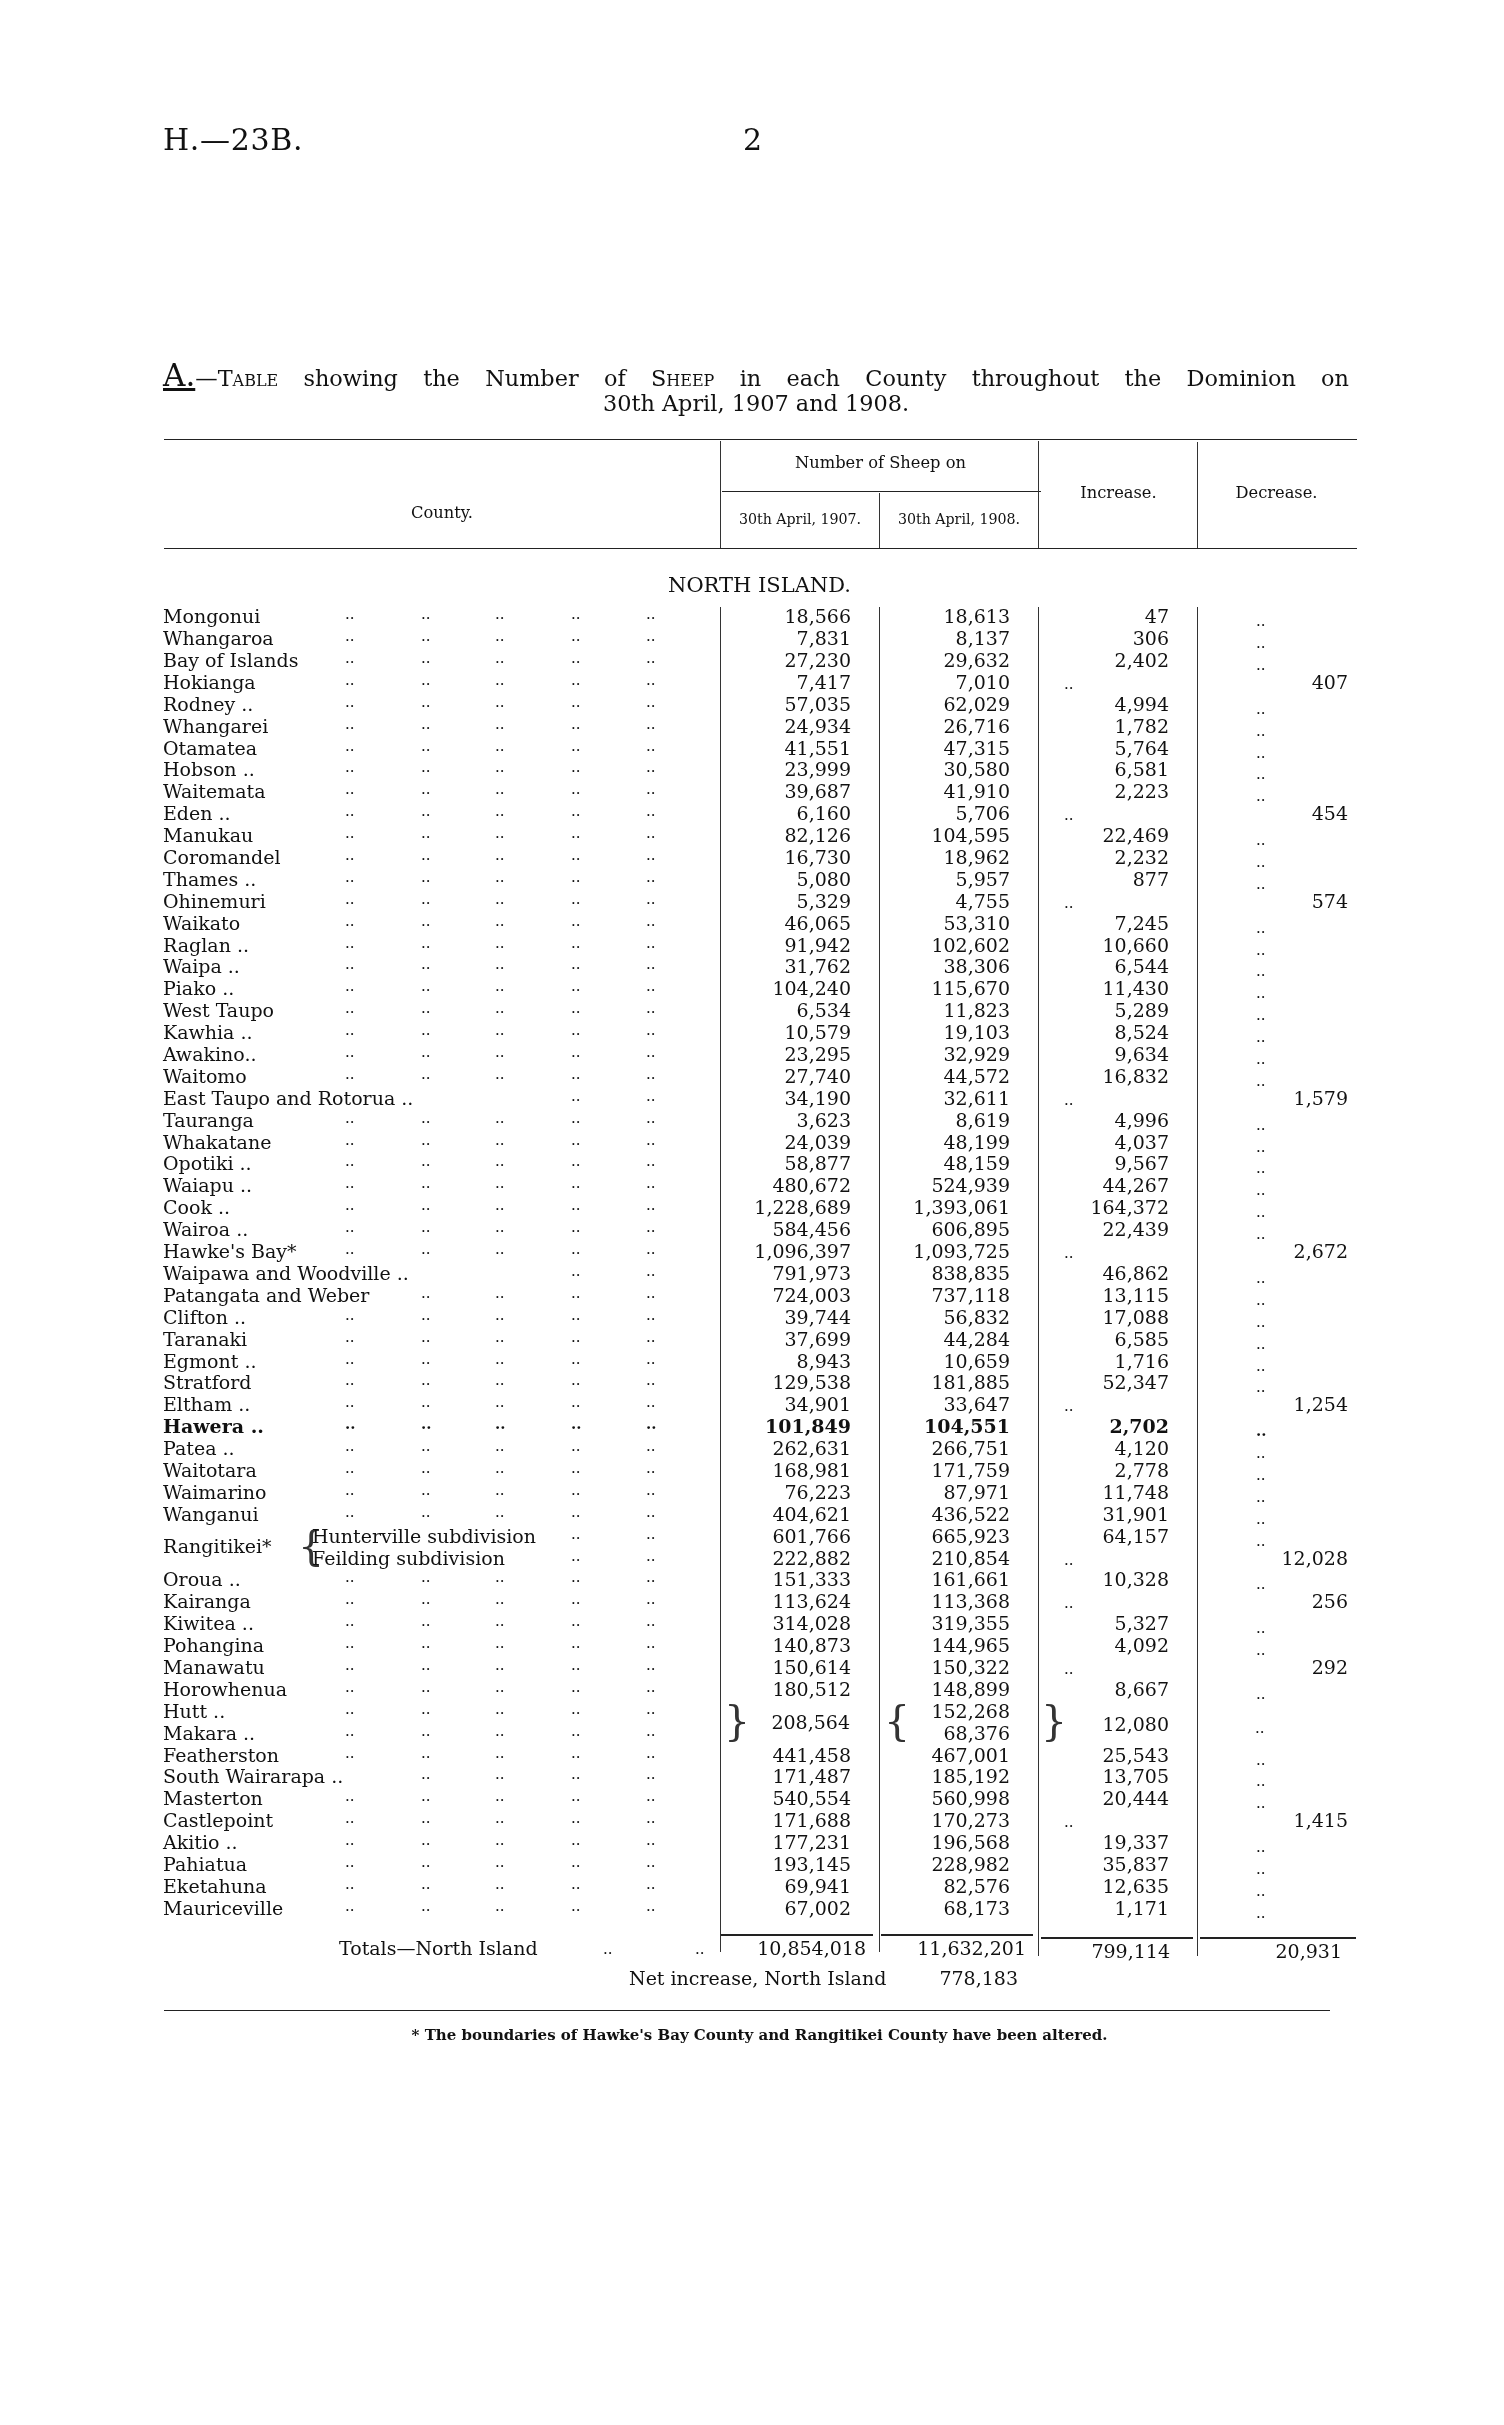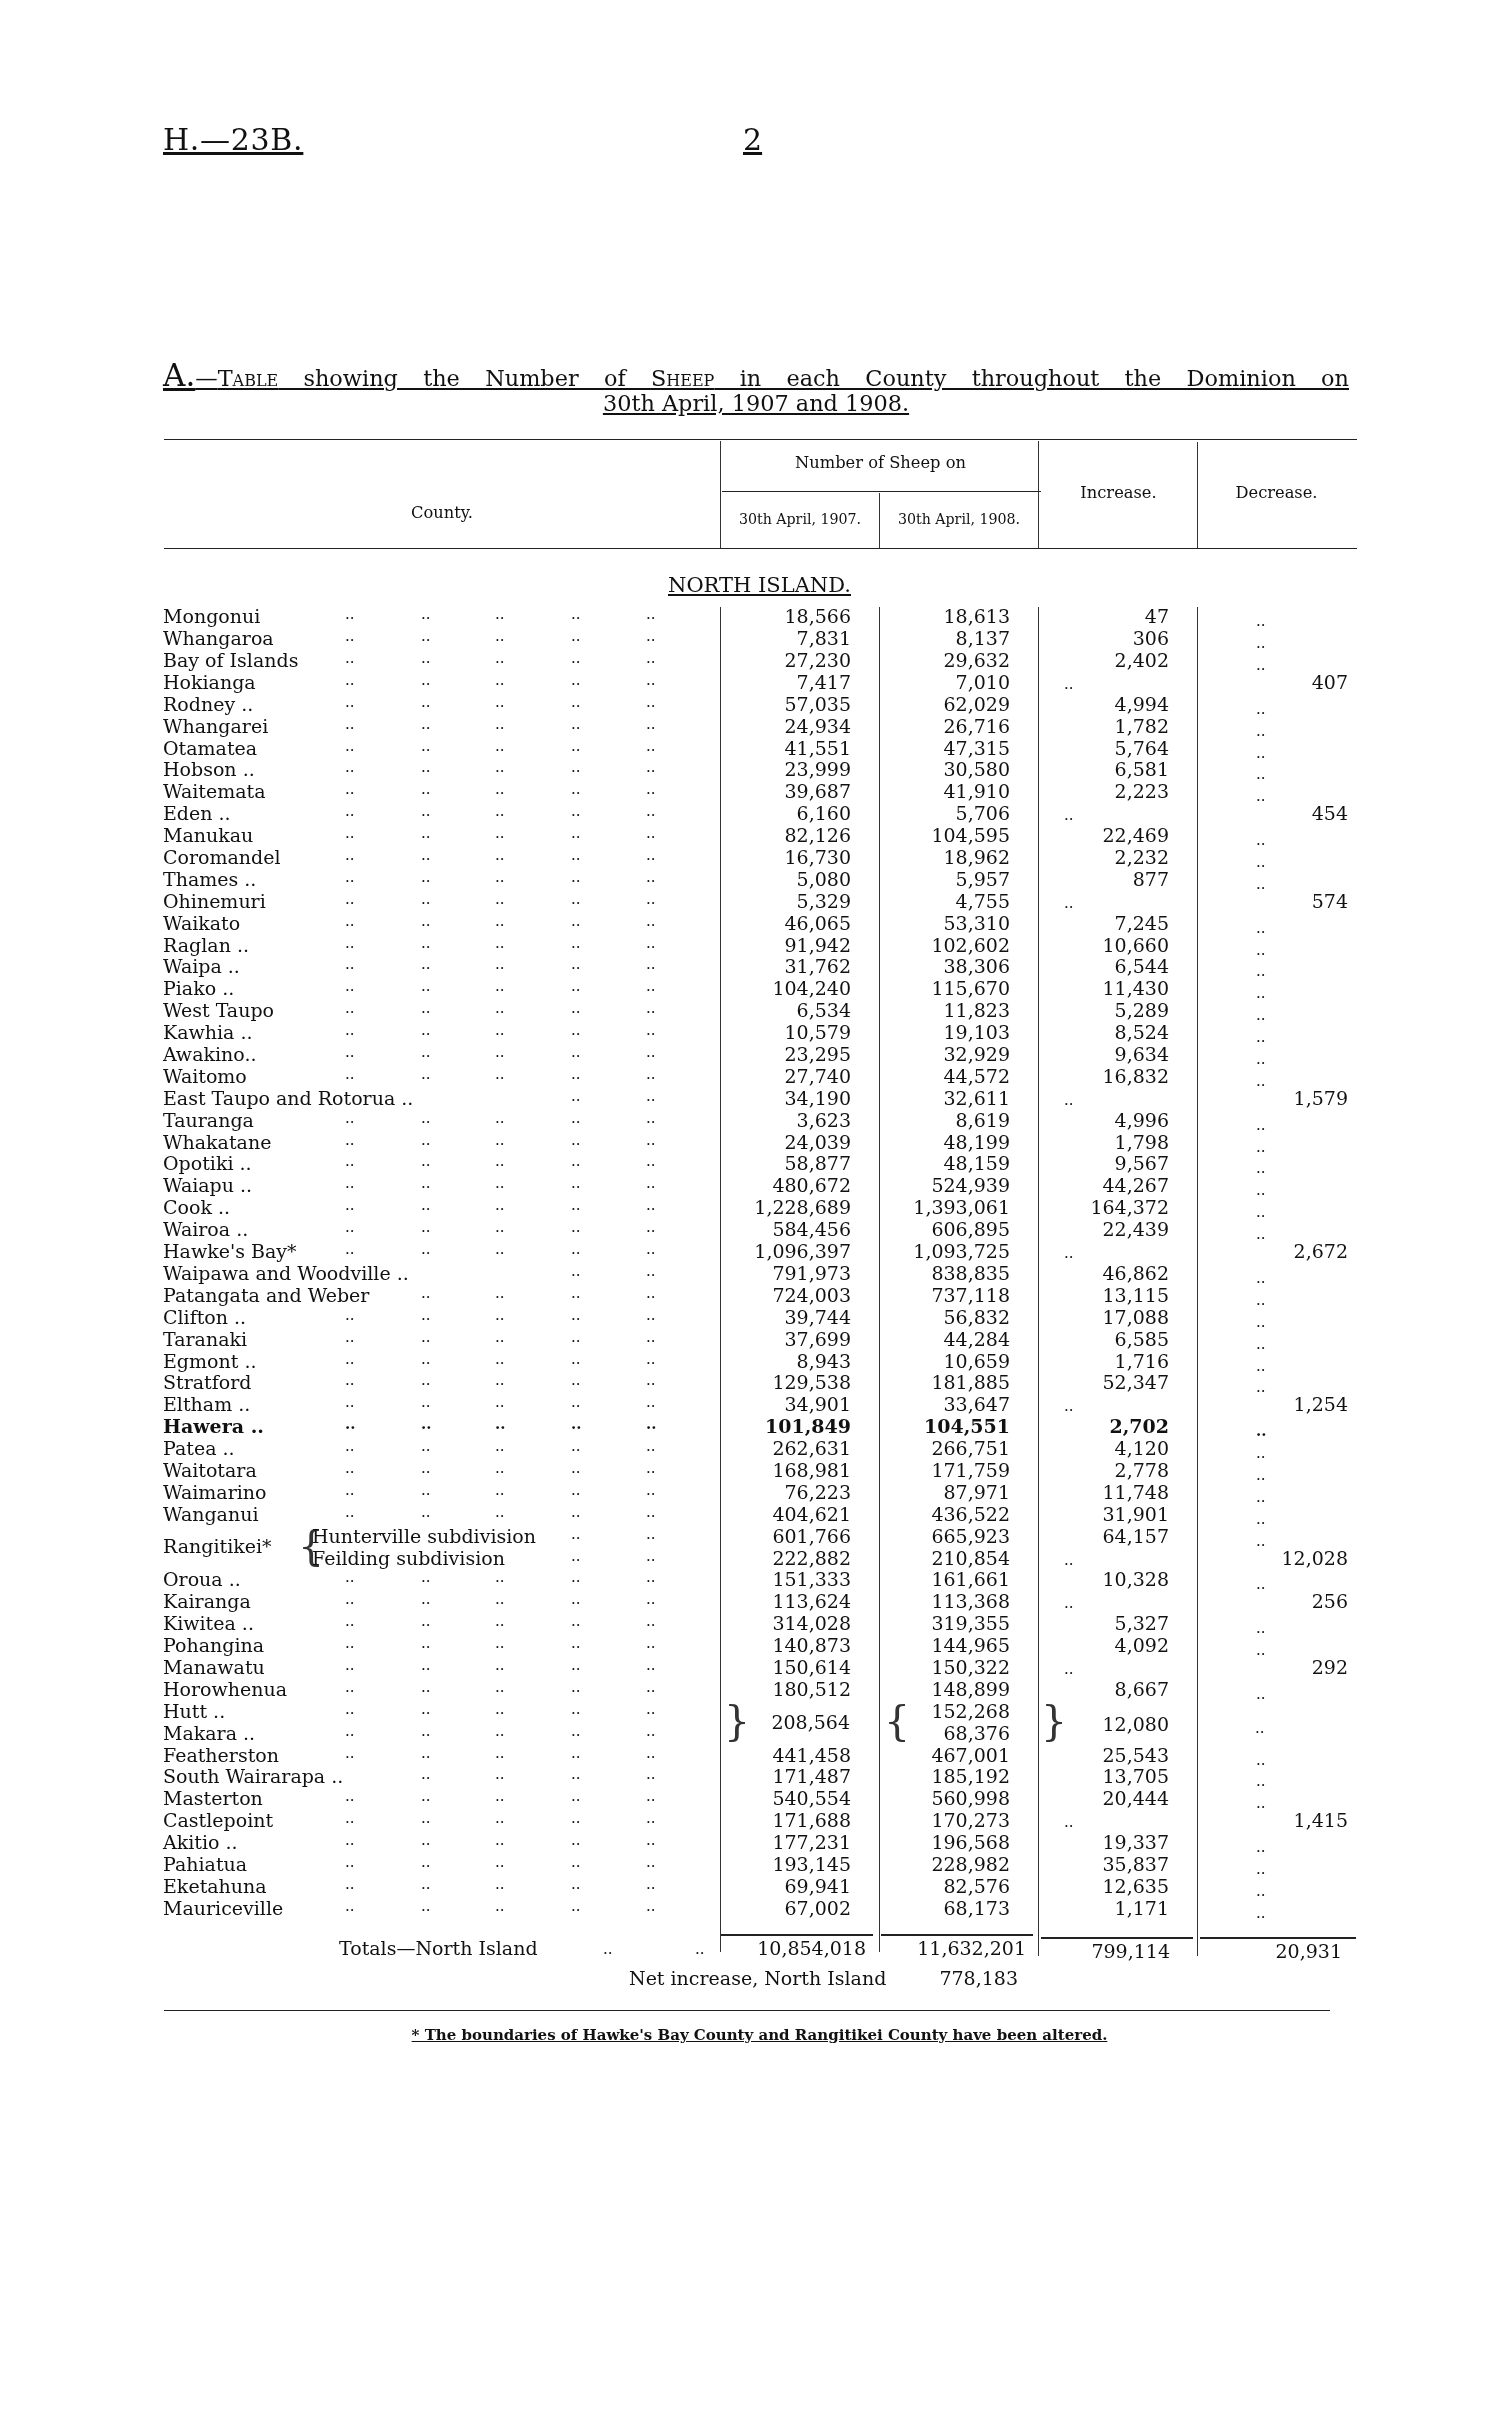--- a/index.html
+++ b/index.html
@@ -1,21 +1,21 @@
 <!DOCTYPE html>
 <html style="font-size:11px"><head>
 <meta charset="utf-8">
 <style>
   html, body { margin: 0; padding: 0; background: #ffffff; }
   body {
     width: 1505px; height: 2426px; position: relative; overflow: hidden;
     font-family: "DejaVu Serif", "Liberation Serif", serif;
     color: #111111;
   }
-  .abs { position: absolute; white-space: nowrap; text-decoration: underline; }
+  .abs { position: absolute; white-space: nowrap; }
   .page-ref { left: 163px; top: 122px; font-size: 30px; letter-spacing: 0.7px; }
   .page-num { left: 743px; top: 122px; font-size: 30px; }
   .title { left: 163px; top: 357px; width: 1186px; font-size: 22.4px; text-align: justify; text-align-last: justify; }
   .title .big { font-size: 31px; text-decoration: underline; }
   .title .sc { font-variant: small-caps; }
   .title2 { left: 163px; top: 390px; width: 1186px; text-align: center; font-size: 22.4px; }
 
   .rule { position: absolute; height: 0; border-top: 1.4px solid #222; }
   .vline { position: absolute; width: 0; border-left: 1.4px solid #333; }
   .hdr { position: absolute; font-size: 16.3px; text-align: center; }
@@ -411,21 +411,21 @@
       <span class="name">Whakatane</span>
       <span class="dots">
         <span style="left: 182px;">..</span>
         <span style="left: 258px;">..</span>
         <span style="left: 332px;">..</span>
         <span style="left: 408px;">..</span>
         <span style="left: 483px;">..</span>
       </span>
       <span class="num c07">24,039</span>
       <span class="num c08">48,199</span>
-      <span class="num cinc">1,798</span>
+      <span class="num cinc">4,037</span>
       <span class="nil dec" style="top: 6.8px;">..</span>
     </div>
     <div class="row" style="top: 1152px;">
       <span class="name">Opotiki ..</span>
       <span class="dots">
         <span style="left: 182px;">..</span>
         <span style="left: 258px;">..</span>
         <span style="left: 332px;">..</span>
         <span style="left: 408px;">..</span>
         <span style="left: 483px;">..</span>

